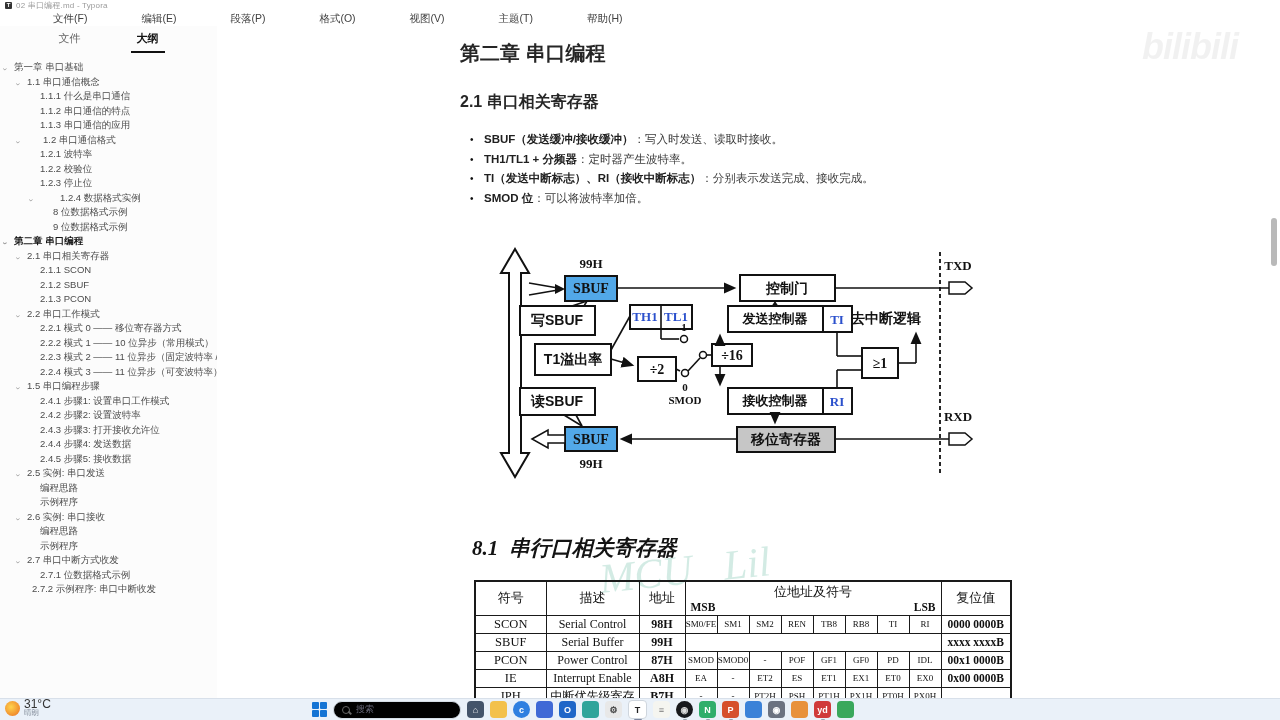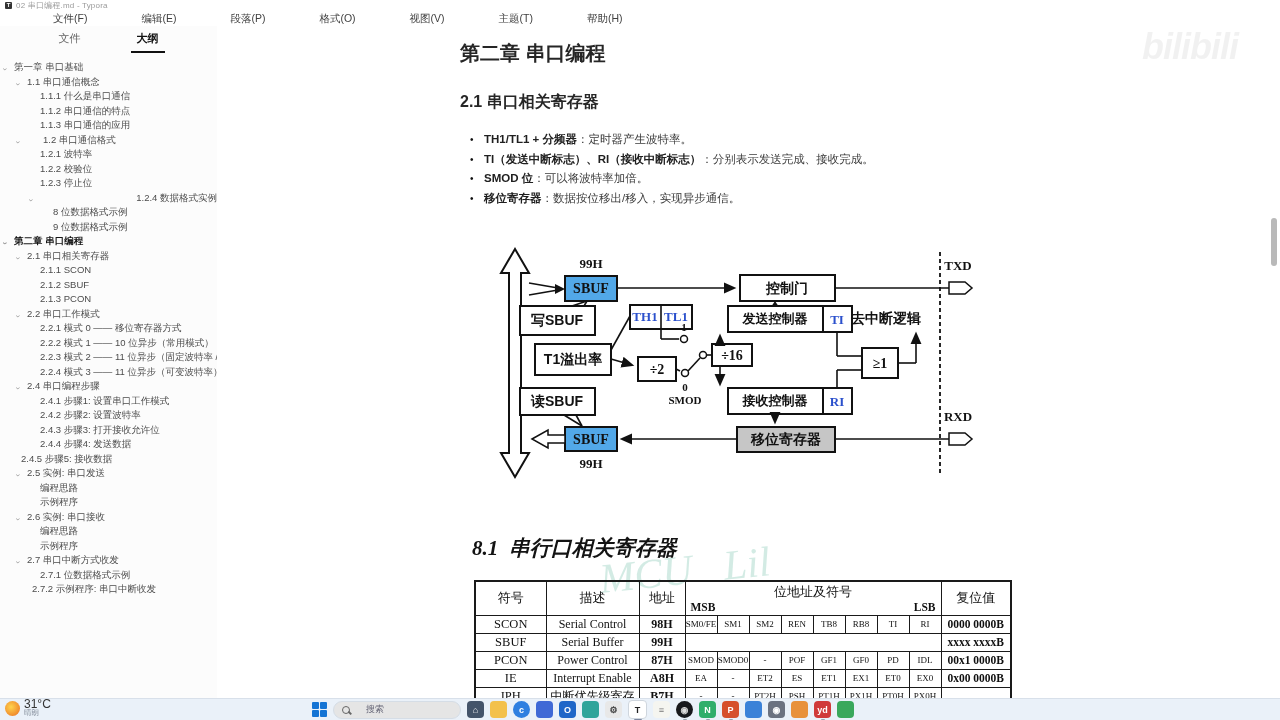--- a/index.html
+++ b/index.html
@@ -83,22 +83,22 @@
 
   
   .taskbar{left:0;top:698px;width:1280px;height:22px;background:#eaf1f9;border-top:1px solid #d8e0ea;}
   .weather{left:5px;top:700px;display:flex;align-items:center;gap:4px;}
   .sun{width:15px;height:15px;border-radius:50%;background:radial-gradient(circle at 40% 40%,#ffd34d,#f08c2e 70%,#d84d2a);}
   .wx-t{font-size:12px;color:#333;line-height:9px;}
   .wx-c{font-size:7.5px;color:#8a93a0;line-height:8px;}
   .tb-center{left:312px;top:700px;display:flex;align-items:center;gap:6px;}
   .win-logo{width:15px;height:15px;display:grid;grid-template-columns:7px 7px;grid-template-rows:7px 7px;gap:1px;}
   .win-logo i{background:#1574d4;border-radius:1px;}
-  .search-pill{width:118px;height:16px;background:#e5e5e5;border:1px solid #d5dde6;border-radius:9px;
-               display:flex;align-items:center;gap:16px;padding-left:8px;}
+  .search-pill{width:118px;height:16px;background:#000000;border:1px solid #d5dde6;border-radius:9px;
+               display:flex;align-items:center;gap:6px;padding-left:8px;}
   .mag{width:6px;height:6px;border:1.5px solid #666;border-radius:50%;position:relative;}
   .mag::after{content:'';position:absolute;width:4px;height:1.5px;background:#666;transform:rotate(45deg);right:-3px;bottom:-1px;}
   .search-txt{font-size:9px;color:#667;}
   .tb-ic{width:17px;height:17px;border-radius:4px;display:flex;align-items:center;justify-content:center;position:relative;flex:none;}
   .tb-ic.round{border-radius:50%;}
   .tb-ic span{font:bold 9px "Liberation Sans",sans-serif;color:#fff;}
   .tb-ic .dot{position:absolute;bottom:-3px;left:50%;margin-left:-2px;width:4px;height:2px;background:#9aa4b0;border-radius:1px;}
   .tb-ic.active .dot{width:8px;margin-left:-4px;background:#7d8times;background:#7d87a0;}
 </style>
 </head>
@@ -129,39 +129,39 @@
     <div class="outline" id="outline">
         <div class="o-item" style="padding-left: 14px;"><span class="o-arrow" style="left: 3px;">›</span><span>第一章 串口基础</span></div>
         <div class="o-item" style="padding-left: 27px;"><span class="o-arrow" style="left: 16px;">›</span><span>1.1 串口通信概念</span></div>
         <div class="o-item" style="padding-left: 40px;"><span>1.1.1 什么是串口通信</span></div>
         <div class="o-item" style="padding-left: 40px;"><span>1.1.2 串口通信的特点</span></div>
         <div class="o-item" style="padding-left: 40px;"><span>1.1.3 串口通信的应用</span></div>
         <div class="o-item" style="padding-left: 43px;"><span class="o-arrow" style="left: 16px;">›</span><span>1.2 串口通信格式</span></div>
         <div class="o-item" style="padding-left: 40px;"><span>1.2.1 波特率</span></div>
         <div class="o-item" style="padding-left: 40px;"><span>1.2.2 校验位</span></div>
         <div class="o-item" style="padding-left: 40px;"><span>1.2.3 停止位</span></div>
-        <div class="o-item" style="padding-left: 48px; text-align: right;"><span class="o-arrow" style="left: 29px;">›</span><span>1.2.4 数据格式实例</span></div>
+        <div class="o-item" style="padding-left: 60px;"><span class="o-arrow" style="left: 29px;">›</span><span>1.2.4 数据格式实例</span></div>
         <div class="o-item" style="padding-left: 53px;"><span>8 位数据格式示例</span></div>
         <div class="o-item" style="padding-left: 53px;"><span>9 位数据格式示例</span></div>
         <div class="o-item bold" style="padding-left: 14px;"><span class="o-arrow" style="left: 3px;">›</span><span>第二章 串口编程</span></div>
         <div class="o-item" style="padding-left: 27px;"><span class="o-arrow" style="left: 16px;">›</span><span>2.1 串口相关寄存器</span></div>
         <div class="o-item" style="padding-left: 40px;"><span>2.1.1 SCON</span></div>
         <div class="o-item" style="padding-left: 40px;"><span>2.1.2 SBUF</span></div>
         <div class="o-item" style="padding-left: 40px;"><span>2.1.3 PCON</span></div>
         <div class="o-item" style="padding-left: 27px;"><span class="o-arrow" style="left: 16px;">›</span><span>2.2 串口工作模式</span></div>
         <div class="o-item" style="padding-left: 40px;"><span>2.2.1 模式 0 —— 移位寄存器方式</span></div>
         <div class="o-item" style="padding-left: 40px;"><span>2.2.2 模式 1 —— 10 位异步（常用模式）</span></div>
         <div class="o-item" style="padding-left: 40px;"><span>2.2.3 模式 2 —— 11 位异步（固定波特率 / 可变波特率）</span></div>
         <div class="o-item" style="padding-left: 40px;"><span>2.2.4 模式 3 —— 11 位异步（可变波特率）</span></div>
-        <div class="o-item" style="padding-left: 27px;"><span class="o-arrow" style="left: 16px;">›</span><span>2.4 串口编程步骤</span></div>
+        <div class="o-item" style="padding-left: 27px;"><span class="o-arrow" style="left: 16px;">›</span><span>1.5 串口编程步骤</span></div>
         <div class="o-item" style="padding-left: 40px;"><span>2.4.1 步骤1: 设置串口工作模式</span></div>
         <div class="o-item" style="padding-left: 40px;"><span>2.4.2 步骤2: 设置波特率</span></div>
         <div class="o-item" style="padding-left: 40px;"><span>2.4.3 步骤3: 打开接收允许位</span></div>
         <div class="o-item" style="padding-left: 40px;"><span>2.4.4 步骤4: 发送数据</span></div>
-        <div class="o-item" style="padding-left: 21px;"><span>2.4.5 步骤5: 接收数据</span></div>
+        <div class="o-item" style="padding-left: 40px;"><span>2.4.5 步骤5: 接收数据</span></div>
         <div class="o-item" style="padding-left: 27px;"><span class="o-arrow" style="left: 16px;">›</span><span>2.5 实例: 串口发送</span></div>
         <div class="o-item" style="padding-left: 40px;"><span>编程思路</span></div>
         <div class="o-item" style="padding-left: 40px;"><span>示例程序</span></div>
         <div class="o-item" style="padding-left: 27px;"><span class="o-arrow" style="left: 16px;">›</span><span>2.6 实例: 串口接收</span></div>
         <div class="o-item" style="padding-left: 40px;"><span>编程思路</span></div>
         <div class="o-item" style="padding-left: 40px;"><span>示例程序</span></div>
         <div class="o-item" style="padding-left: 27px;"><span class="o-arrow" style="left: 16px;">›</span><span>2.7 串口中断方式收发</span></div>
         <div class="o-item" style="padding-left: 40px;"><span>2.7.1 位数据格式示例</span></div>
         <div class="o-item" style="padding-left: 32px;"><span>2.7.2 示例程序: 串口中断收发</span></div>
       </div>
@@ -173,24 +173,24 @@
   </div>
   <div class="abs word-count">3744 字</div>
 
   <div class="abs content">
     <div class="abs wm-bili">bilibili</div>
     <div class="abs wm-scan">MCU   Lil</div>
 
     <div class="abs h1">第二章 串口编程</div>
     <div class="abs h2">2.1 串口相关寄存器</div>
     <div class="abs bullets" id="bullets">
+        <div class="b-row"><span class="b-dot">•</span><span class="b-strong">SBUF（发送缓冲/接收缓冲）</span><span>：写入时发送、读取时接收。</span></div>
         <div class="b-row"><span class="b-dot">•</span><span class="b-strong">TH1/TL1 + 分频器</span><span>：定时器产生波特率。</span></div>
         <div class="b-row"><span class="b-dot">•</span><span class="b-strong">TI（发送中断标志）、RI（接收中断标志）</span><span>：分别表示发送完成、接收完成。</span></div>
         <div class="b-row"><span class="b-dot">•</span><span class="b-strong">SMOD 位</span><span>：可以将波特率加倍。</span></div>
-        <div class="b-row"><span class="b-dot">•</span><span class="b-strong">移位寄存器</span><span>：数据按位移出/移入，实现异步通信。</span></div>
       </div>
 
     <div class="abs diagram">
       <svg width="510" height="235" viewBox="0 0 510 235">
         <defs>
           <marker id="ah" markerWidth="9" markerHeight="8" refX="6.5" refY="3.5" orient="auto">
             <path d="M0,0 L8,3.5 L0,7 z" fill="#111"></path>
           </marker>
         </defs>
 

